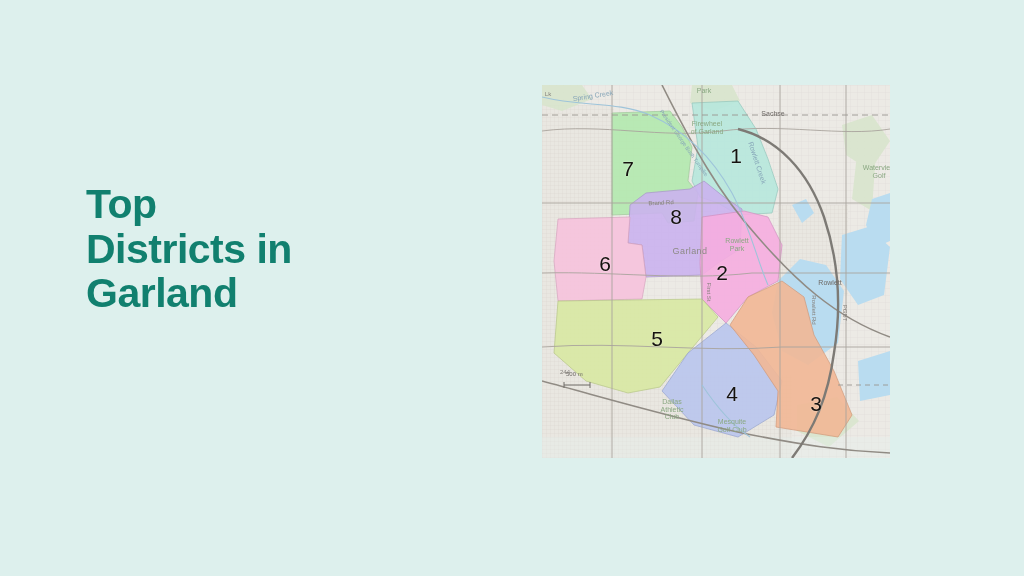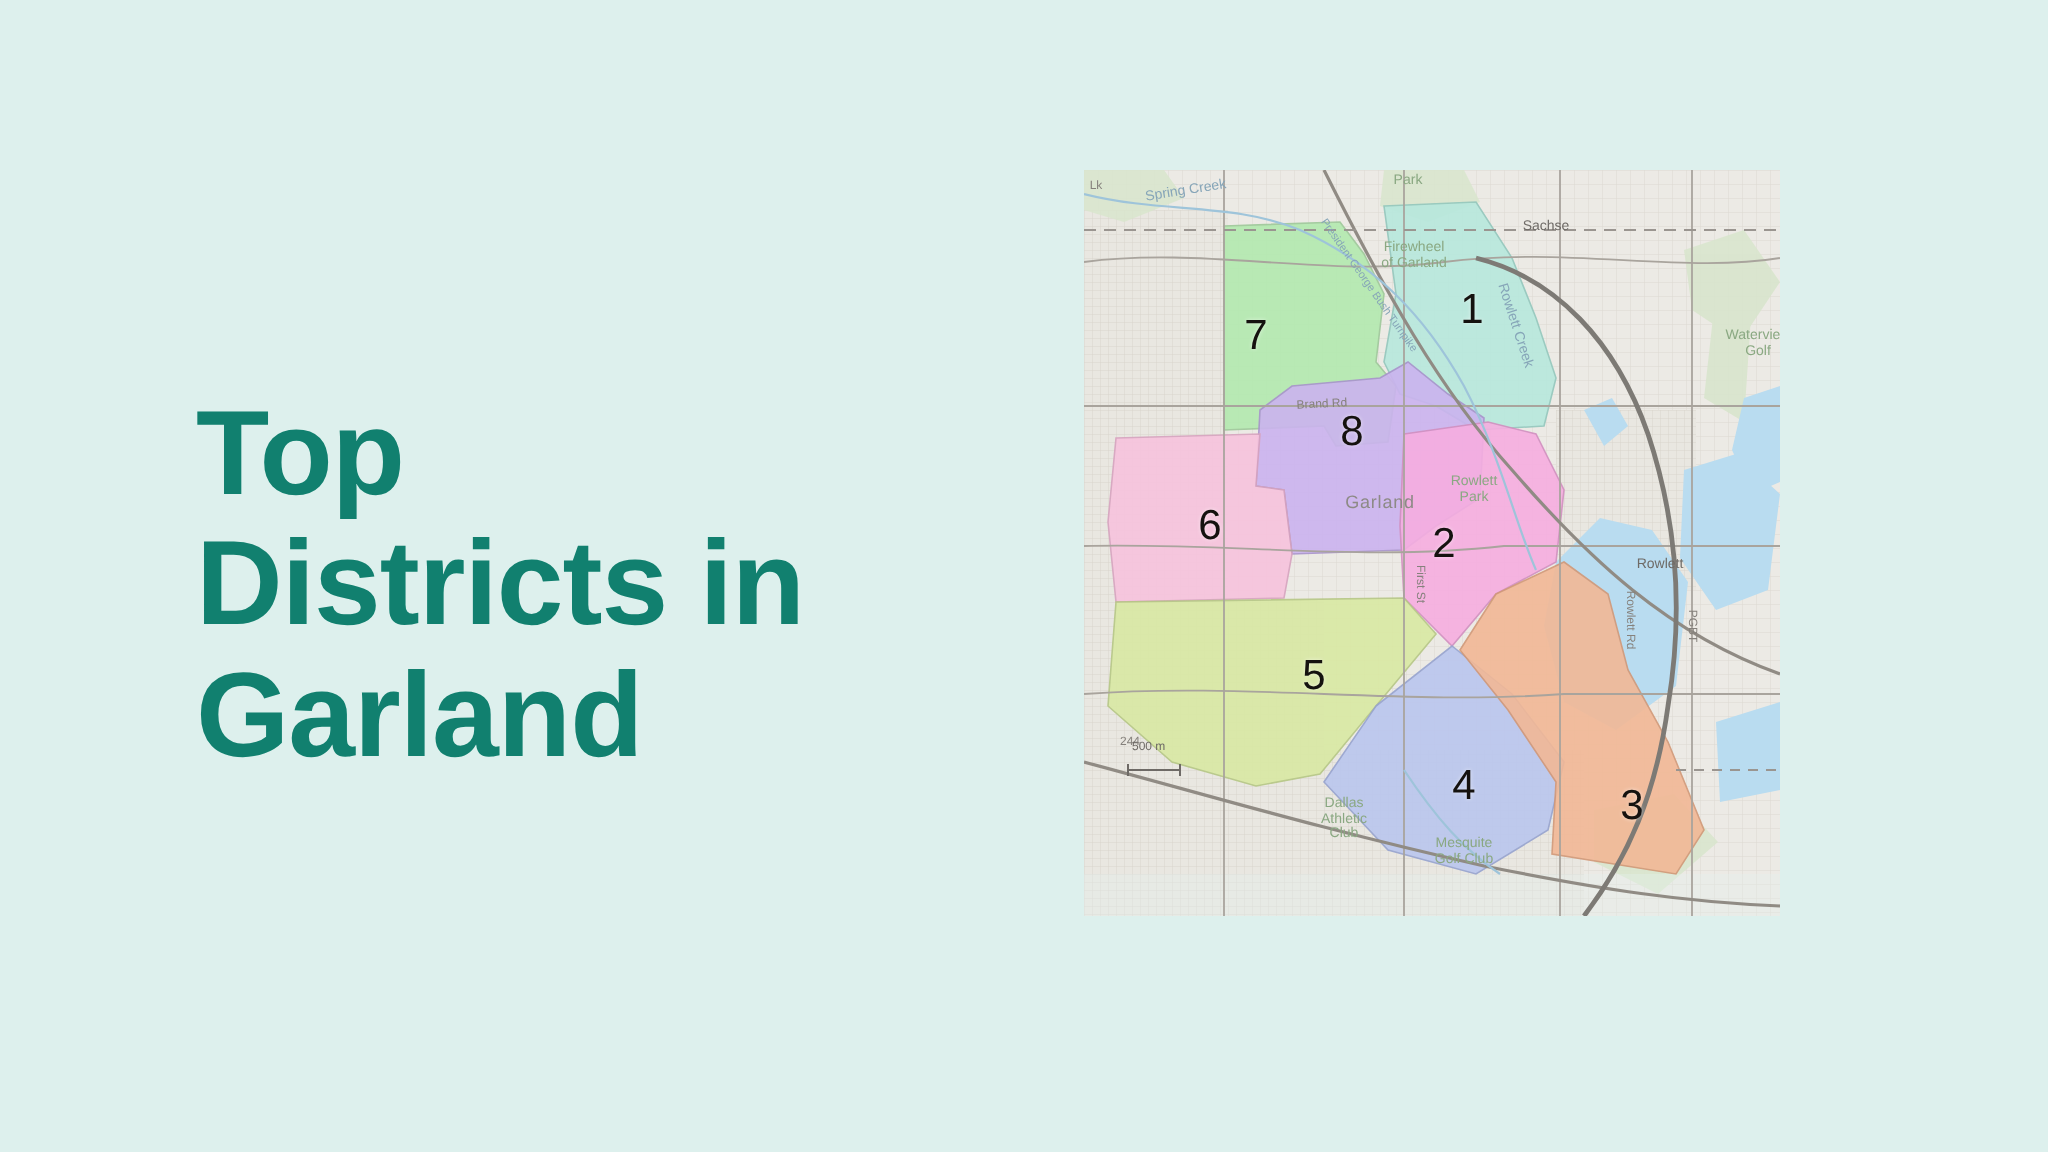--- a/index.html
+++ b/index.html
@@ -21,23 +21,23 @@
   }
 
   
   #title-block {
     position: absolute;
     left: 82px;
     top: 178px;
     width: 400px;
   }
   #page-title {
-    margin: 16px;
-    font-family: "Liberation Sans", sans-serif;
-    font-size: 60px;
+    margin: 4px;
+    font-family: "Liberation Sans", sans-serif;
+    font-size: 41px;
     line-height: 1.09;
     font-weight: bold;
     letter-spacing: -0.5px;
     color: #11806f;
     white-space: pre-line;
   }
 
   
   #map-figure {
     position: absolute;

